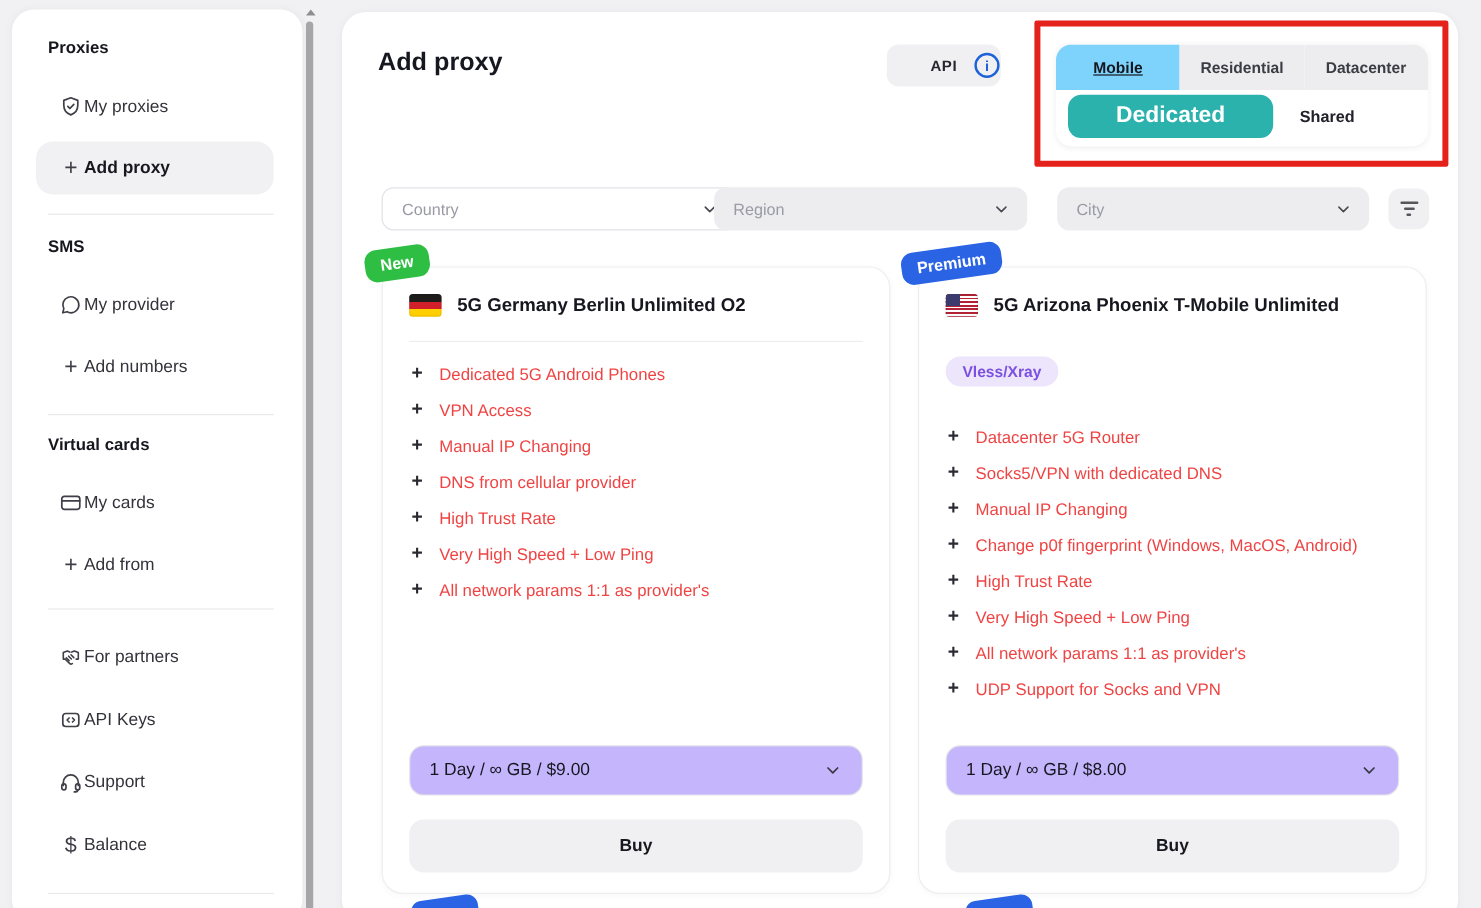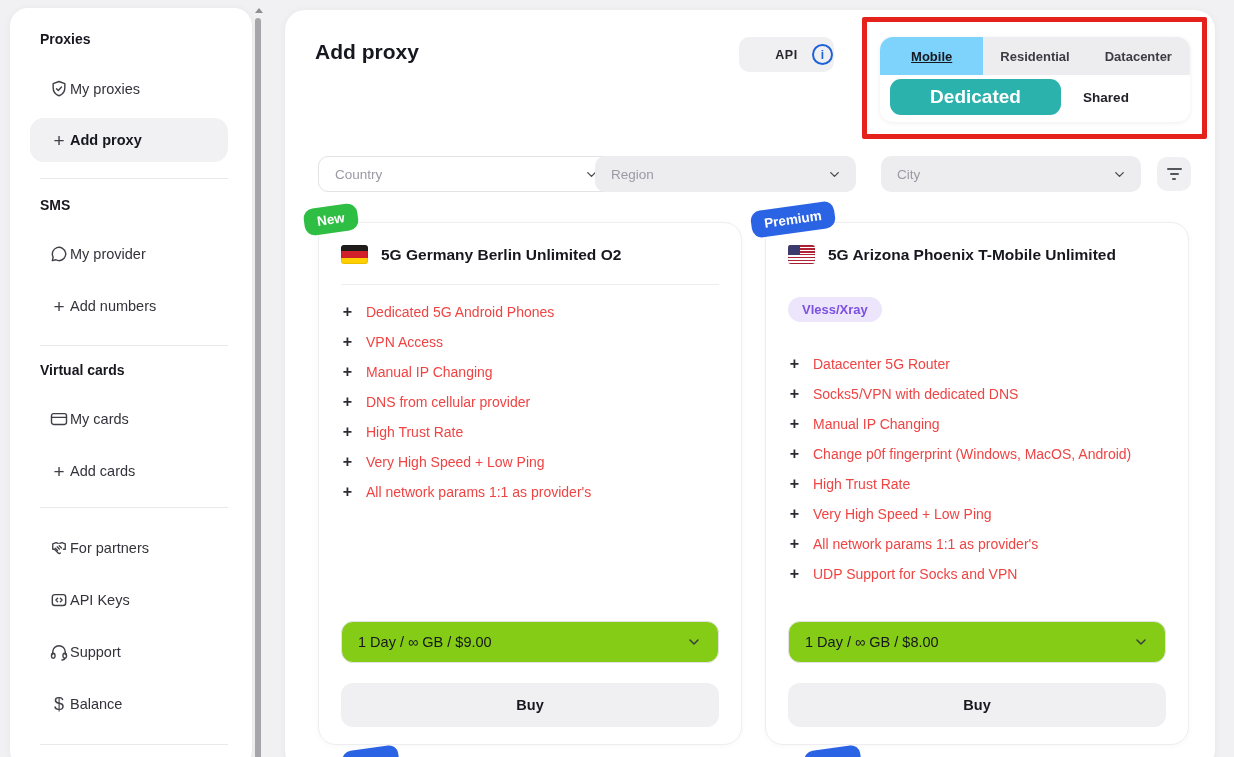--- a/index.html
+++ b/index.html
@@ -120,21 +120,21 @@
     background:var(--tag-purple-bg,#ece5fb); color:var(--tag-purple-text,#7c50e0);
     font-size:13px; font-weight:600;
   }
   .features { position:absolute; left:22px; right:16px; list-style:none; }
   .features.f0 { top:74px; } .features.f1 { top:126px; }
   .features li { height:30px; display:flex; align-items:center; gap:12px; }
   .feat-plus { font-size:16px; font-weight:700; color:#2a2a32; width:13px; text-align:center; flex:none; }
   .feat-text { font-size:14px; color:#ef4444; }
   .price-select {
     position:absolute; left:22px; right:22px; top:398px; height:42px;
-    background:#84cc16; border:1px solid #e3e3e7; border-radius:12px; cursor:pointer;
+    background:#c4b5fd; border:1px solid #e3e3e7; border-radius:12px; cursor:pointer;
     display:flex; align-items:center; justify-content:space-between; padding:0 16px;
     font-size:14.5px; font-weight:500; color:#17171f;
   }
   .buy-btn {
     position:absolute; left:22px; right:22px; top:460px; height:44px;
     background:#f0f0f2; border:none; border-radius:12px; cursor:pointer;
     font-family:inherit; font-size:14.5px; font-weight:700; color:#17171f;
   }
   .partial-badge {
     position:absolute; top:738px; width:56px; height:26px; border-radius:9px;
@@ -197,21 +197,21 @@
             <path d="M3 10h18"></path>
           </svg>
       </span>
       <span class="lbl">My cards</span>
     </div>
 
     <div class="side-item" style="top:451px">
       <span class="ic">
           <span class="plus-glyph">+</span>
         </span>
-      <span class="lbl">Add cards</span>
+      <span class="lbl">Add from</span>
     </div>
 
     <div class="side-divider" style="top:499px"></div>
 
     <div class="side-item" style="top:528px">
       <span class="ic">
         <svg class="ic-svg" width="20" height="20" viewBox="0 0 24 24" fill="none" stroke="#3f3f47" stroke-width="1.6" stroke-linecap="round" stroke-linejoin="round">
             <path d="M11 6.5L8.5 5.5 4.5 7v6.5h2l4.5 4.5c.8.8 2 .7 2.6 0"></path>
             <path d="M13 6.5l2.5-1 4 1.5v6.5h-2.2"></path>
             <path d="M7.5 12.2l2.8 2.8M9.8 10.6l2.8 2.8M12.2 9.2l2.8 2.8"></path>

